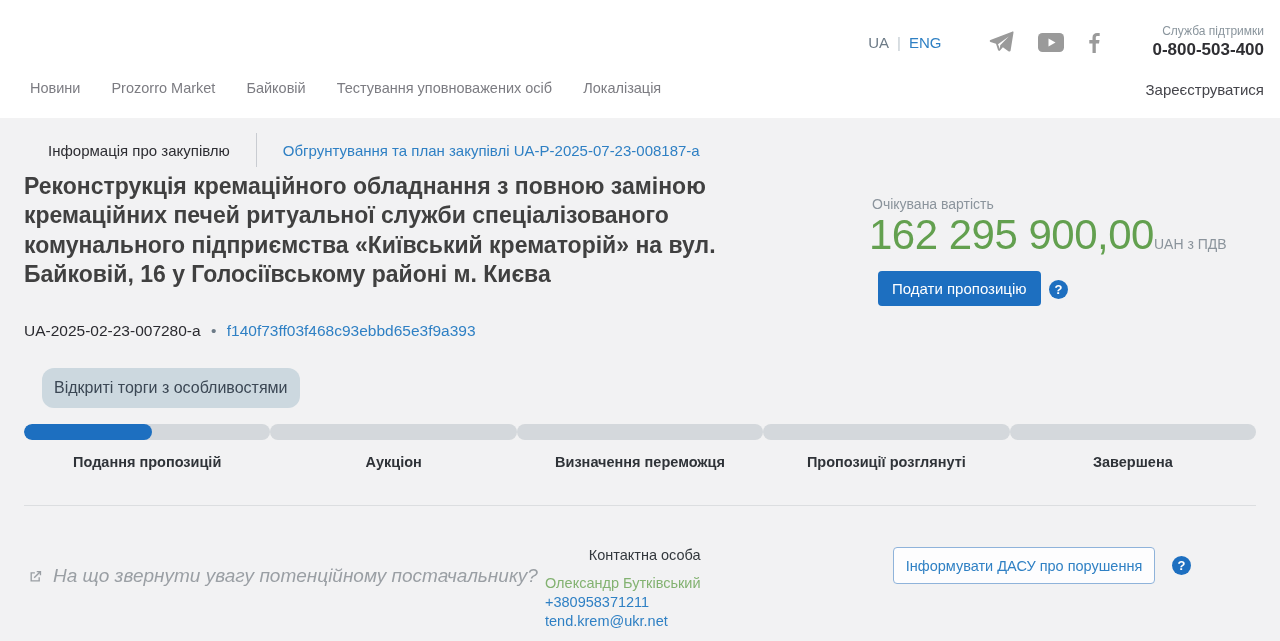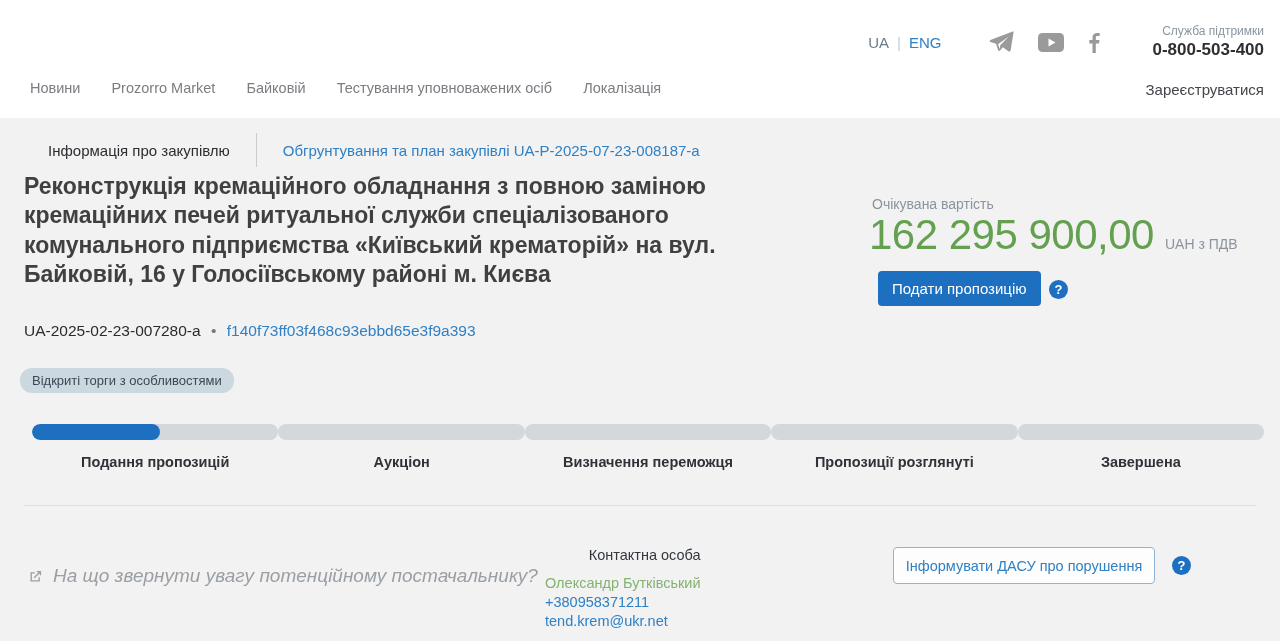--- a/index.html
+++ b/index.html
@@ -35,37 +35,37 @@
   .tab-info { color:#2d2d32; cursor:pointer; }
   .tab-divider { width:1px; height:34px; background:#c9ccd1; margin:0 26px; }
   .tab-plan { color:var(--link-blue,#2f80c4); cursor:pointer; }
   
   .title { position:absolute; left:24px; top:172px; width:780px;
            font-size:23px; font-weight:700; line-height:1.28; color:#404040; }
   .id-row { position:absolute; left:24px; top:322px; font-size:15.5px; }
   .tender-id { color:#2b2b30; }
   .id-dot { color:#6d7b87; margin:0 6px; }
   .tender-hash { color:var(--link-blue,#2f80c4); text-decoration:none; cursor:pointer; }
-  .badge { position:absolute; left:20px; top:368px; background:#ccd8df; color:#3b4754;
-           font-size:13px; padding:5px 12px; border-radius:12px; }
+  .badge { position:absolute; left:42px; top:368px; background:#ccd8df; color:#3b4754;
+           font-size:16px; padding:11px 12px; border-radius:12px; }
   
   .value-label { position:absolute; left:872px; top:196px; font-size:14px; color:#8b949c; }
-  .price-row { position:absolute; left:869px; top:211px; display:flex; align-items:baseline; gap:11px; }
+  .price-row { position:absolute; left:869px; top:211px; display:flex; align-items:baseline; }
   .price-amount { font-size:42px; color:var(--price-green,#63a04f); letter-spacing:-0.5px; }
   .price-currency { font-size:14px; color:#8b949c; }
   .submit-btn { position:absolute; left:878px; top:271px; background:var(--accent-blue,#1d6fc0);
                 color:#fff; font-size:15px; font-family:inherit; padding:9px 14px;
                 border:none; border-radius:4px; cursor:pointer; }
   .help-circle { position:absolute; width:19px; height:19px; border-radius:50%;
                  background:var(--accent-blue,#1d6fc0); color:#fff; font-size:13px; font-weight:700;
                  text-align:center; line-height:19px; cursor:pointer; }
   .help-1 { left:1049px; top:280px; }
   .help-2 { left:1172px; top:556px; }
   
-  .stages { position:absolute; left:32px; top:424px; width:1232px; display:flex; }
+  .stages { position:absolute; left:24px; top:424px; width:1232px; display:flex; }
   .stage { flex:1; }
   .stage-bar { height:16px; background:#d4d8dc; border-radius:8px; overflow:hidden; }
   .stage-fill { height:100%; width:0; background:var(--accent-blue,#1d6fc0); border-radius:8px; }
   .stage-label { text-align:center; margin-top:14px; font-size:14.5px; font-weight:700; color:#2f3338; }
   
   .divider { position:absolute; left:24px; top:505px; width:1232px; height:1px; background:#dcdee0; }
   .note { position:absolute; left:28px; top:565px; display:flex; gap:10px; align-items:center;
           color:#9a9fa4; font-style:italic; font-size:19px; cursor:pointer; }
   .note svg { fill:#9a9fa4; flex:none; }
   .contact { position:absolute; left:545px; top:546px; font-size:14.5px; line-height:19px; }

